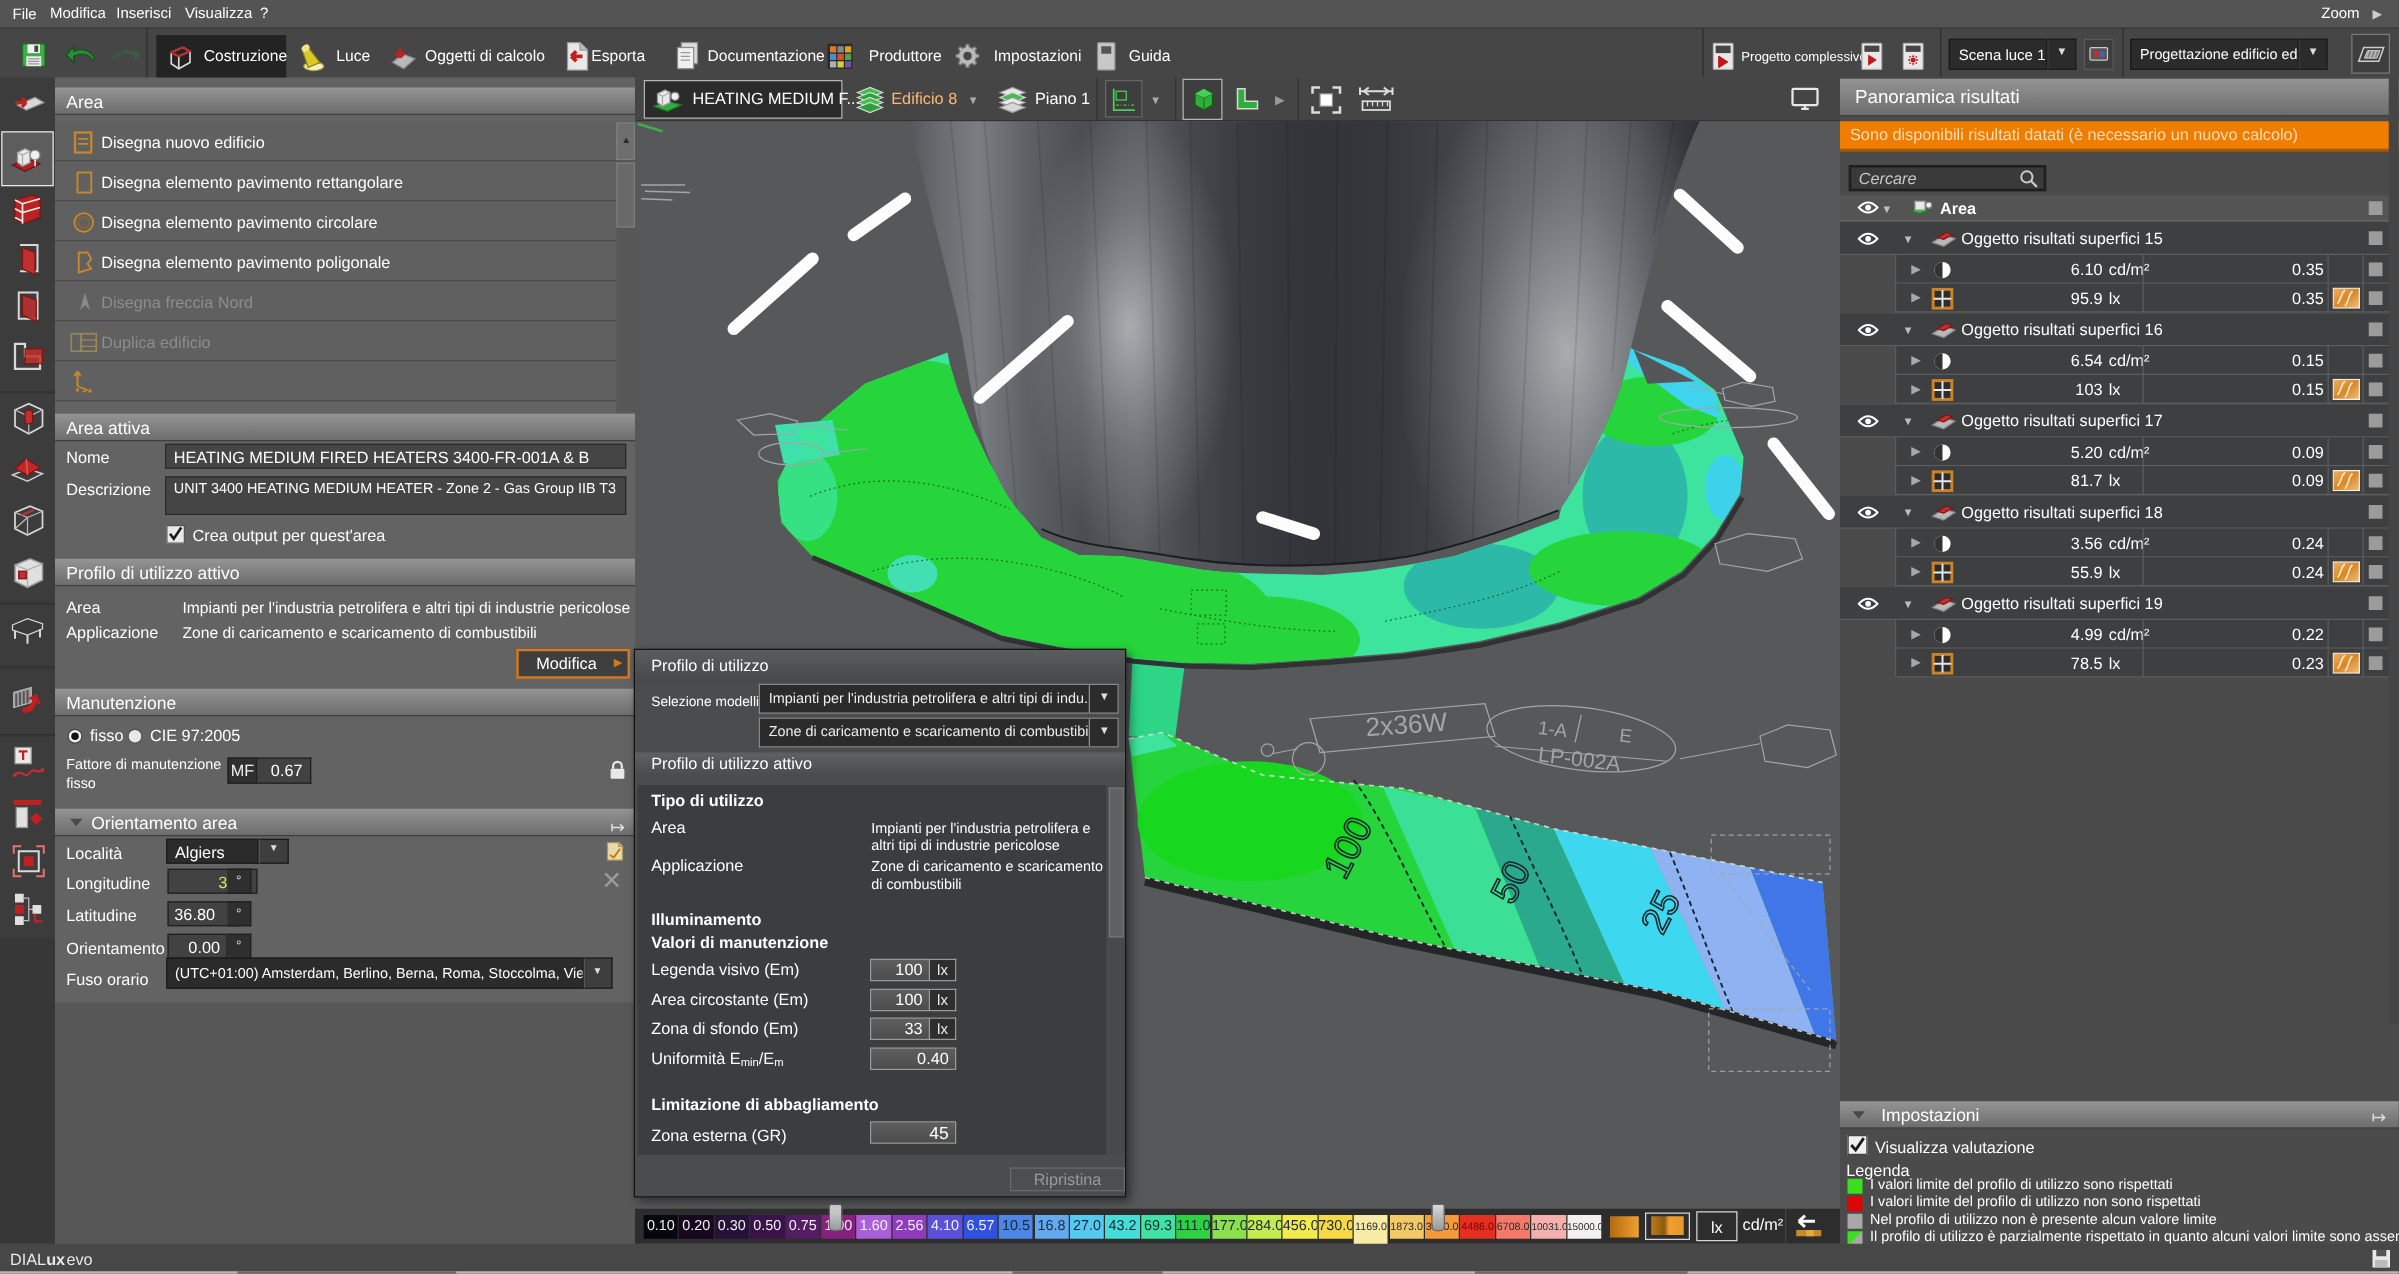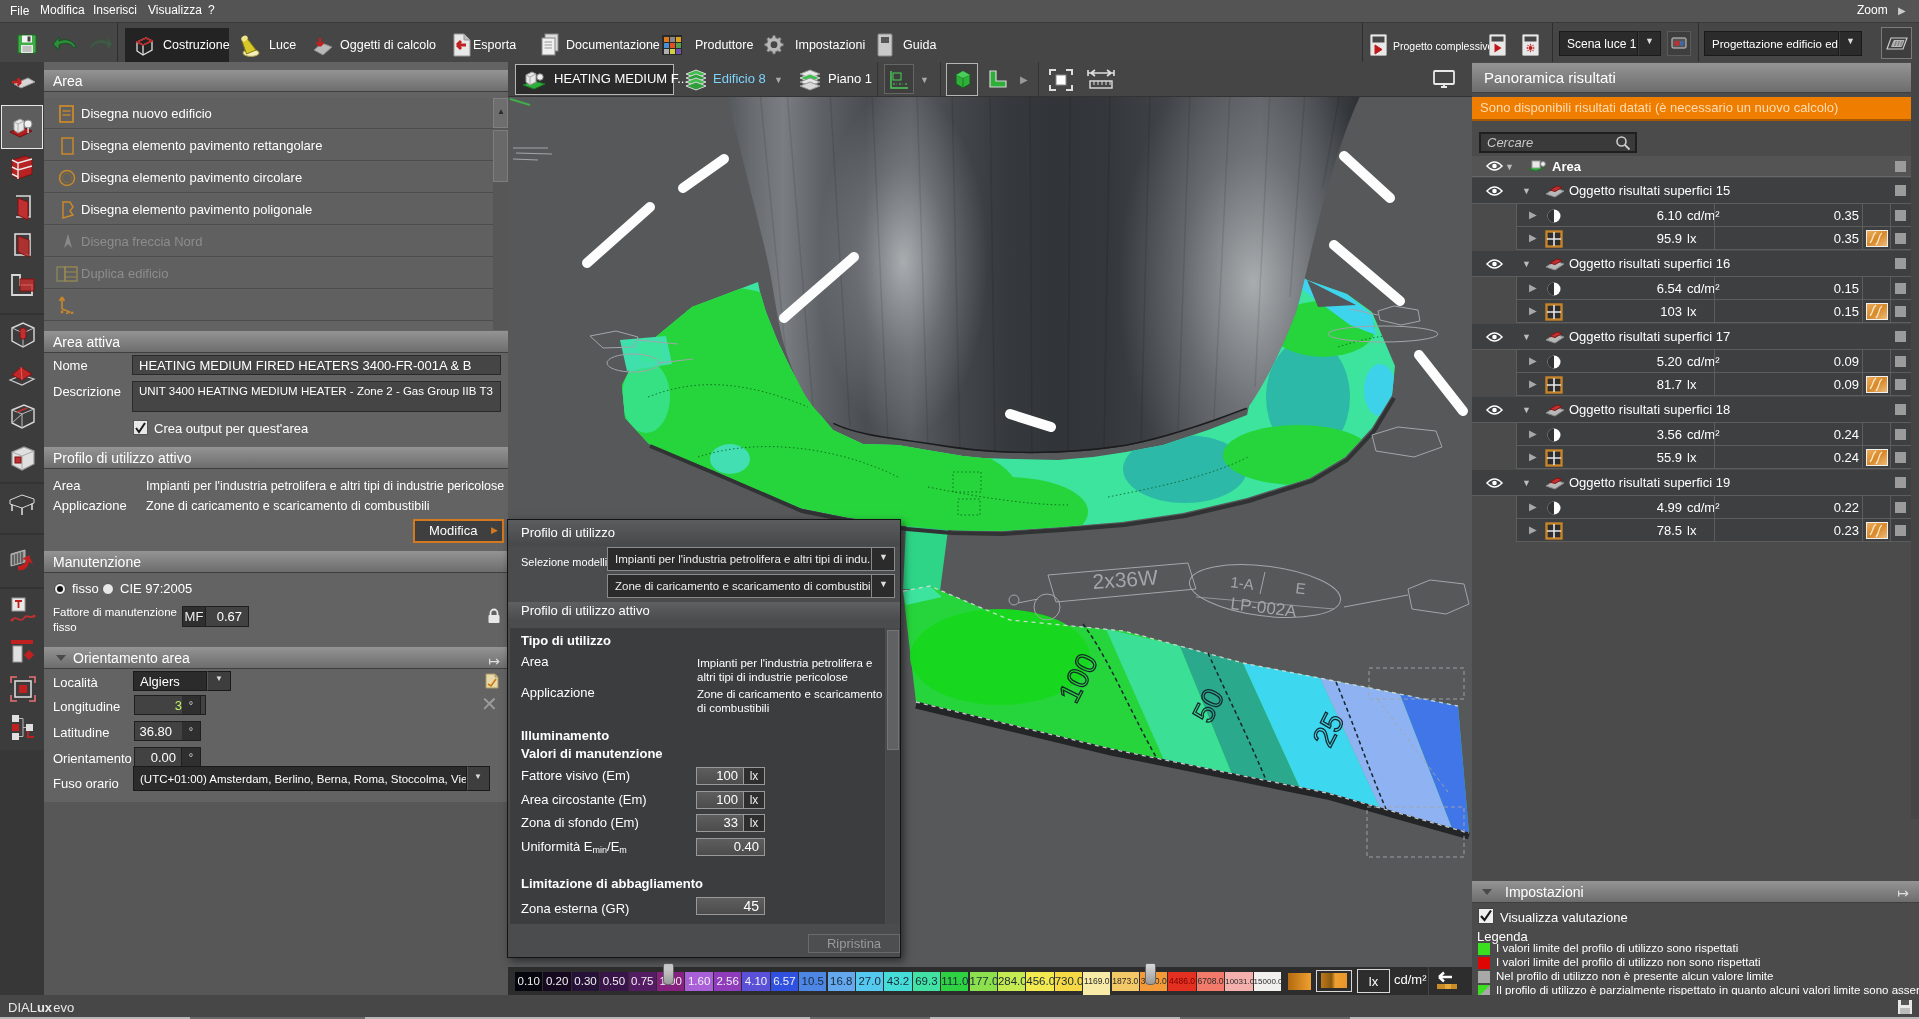--- a/index.html
+++ b/index.html
@@ -415,21 +415,21 @@
           <circle cx="18" cy="8" r="3.2" fill="#f0f0f0" stroke="#888"></circle>
         </svg>
       <span style="position:absolute;left:46px;top:9px;color:#fff;font-size:13px">HEATING MEDIUM F...</span>
 
       <svg style="position:absolute;left:176px;top:6px" width="24" height="23" viewBox="0 0 24 23">
           <path d="M2 6 L12 2 L22 6 L12 10 Z" fill="#3fbf4c" stroke="#d8d8d8"></path>
           <path d="M2 10 L12 6 L22 10 L12 14 Z" fill="#2f9f3c" stroke="#d8d8d8"></path>
           <path d="M2 14 L12 10 L22 14 L12 18 Z" fill="#3fbf4c" stroke="#d8d8d8"></path>
           <path d="M2 18 L12 14 L22 18 L12 22 Z" fill="#2f9f3c" stroke="#d8d8d8"></path>
         </svg>
-      <span style="position:absolute;left:205px;top:9px;color:#7dd3fc;font-size:13px">Edificio 8</span>
+      <span style="position:absolute;left:205px;top:9px;color:#fdba74;font-size:13px">Edificio 8</span>
       <span style="position:absolute;left:266px;top:13px;color:#aaa;font-size:9px">▼</span>
       <svg style="position:absolute;left:290px;top:6px" width="24" height="23" viewBox="0 0 24 23">
           <path d="M2 6 L12 2 L22 6 L12 10 Z" fill="#e8e8e8" stroke="#999"></path>
           <path d="M2 10 L12 6 L22 10 L12 14 Z" fill="#3fbf4c" stroke="#d8d8d8"></path>
           <path d="M2 14 L12 10 L22 14 L12 18 Z" fill="#e8e8e8" stroke="#999"></path>
           <path d="M2 18 L12 14 L22 18 L12 22 Z" fill="#d8d8d8" stroke="#999"></path>
         </svg>
       <span style="position:absolute;left:320px;top:9px;color:#fff;font-size:13px">Piano 1</span>
       <div style="position:absolute;left:369px;top:0;width:1px;height:35px;background:#333"></div>
 
@@ -1006,21 +1006,21 @@
     <div style="position:absolute;left:2px;top:108px;width:375px;height:296px;background:#3b3d3f"></div>
     <div style="position:absolute;left:378px;top:108px;width:14px;height:296px;background:#47494b"></div>
     <div style="position:absolute;left:379px;top:110px;width:12px;height:120px;background:#5f6163;border:1px solid #757575"></div>
     <span style="position:absolute;left:13px;top:113px;font-size:13px;font-weight:bold">Tipo di utilizzo</span>
     <span style="position:absolute;left:13px;top:134px;font-size:13px">Area</span>
     <span style="position:absolute;left:189px;top:136px;font-size:11.5px;line-height:14px;display:inline-block;width:190px">Impianti per l'industria petrolifera e altri tipi di industrie pericolose</span>
     <span style="position:absolute;left:13px;top:165px;font-size:13px">Applicazione</span>
     <span style="position:absolute;left:189px;top:167px;font-size:11.5px;line-height:14px;display:inline-block;width:190px">Zone di caricamento e scaricamento di combustibili</span>
     <span style="position:absolute;left:13px;top:208px;font-size:13px;font-weight:bold">Illuminamento</span>
     <span style="position:absolute;left:13px;top:226px;font-size:13px;font-weight:bold">Valori di manutenzione</span>
-    <span style="position:absolute;left:13px;top:248px;font-size:13px">Fattore visivo (Em)</span>
+    <span style="position:absolute;left:13px;top:248px;font-size:13px">Legenda visivo (Em)</span>
     <div style="position:absolute;left:188px;top:247px;width:48px;height:18px;background:linear-gradient(#5e5e5e,#4c4c4c);border:1px solid #999;color:#fff;font-size:13px;line-height:16px;text-align:right;padding-right:5px">100</div>
     <div style="position:absolute;left:236px;top:247px;width:21px;height:18px;background:#2e2e2e;border:1px solid #999;border-left:none;color:#eee;font-size:12px;line-height:16px;text-align:center">lx</div>
     <span style="position:absolute;left:13px;top:272px;font-size:13px">Area circostante (Em)</span>
     <div style="position:absolute;left:188px;top:271px;width:48px;height:18px;background:linear-gradient(#5e5e5e,#4c4c4c);border:1px solid #999;color:#fff;font-size:13px;line-height:16px;text-align:right;padding-right:5px">100</div>
     <div style="position:absolute;left:236px;top:271px;width:21px;height:18px;background:#2e2e2e;border:1px solid #999;border-left:none;color:#eee;font-size:12px;line-height:16px;text-align:center">lx</div>
     <span style="position:absolute;left:13px;top:295px;font-size:13px">Zona di sfondo (Em)</span>
     <div style="position:absolute;left:188px;top:294px;width:48px;height:18px;background:linear-gradient(#5e5e5e,#4c4c4c);border:1px solid #999;color:#fff;font-size:13px;line-height:16px;text-align:right;padding-right:5px">33</div>
     <div style="position:absolute;left:236px;top:294px;width:21px;height:18px;background:#2e2e2e;border:1px solid #999;border-left:none;color:#eee;font-size:12px;line-height:16px;text-align:center">lx</div>
     <span style="position:absolute;left:13px;top:319px;font-size:13px">Uniformità E<span style="font-size:9px;vertical-align:-2px">min</span>/E<span style="font-size:9px;vertical-align:-2px">m</span></span>
     <div style="position:absolute;left:188px;top:318px;width:69px;height:18px;background:linear-gradient(#5e5e5e,#4c4c4c);border:1px solid #999;color:#fff;font-size:13px;line-height:16px;text-align:right;padding-right:5px">0.40</div>

